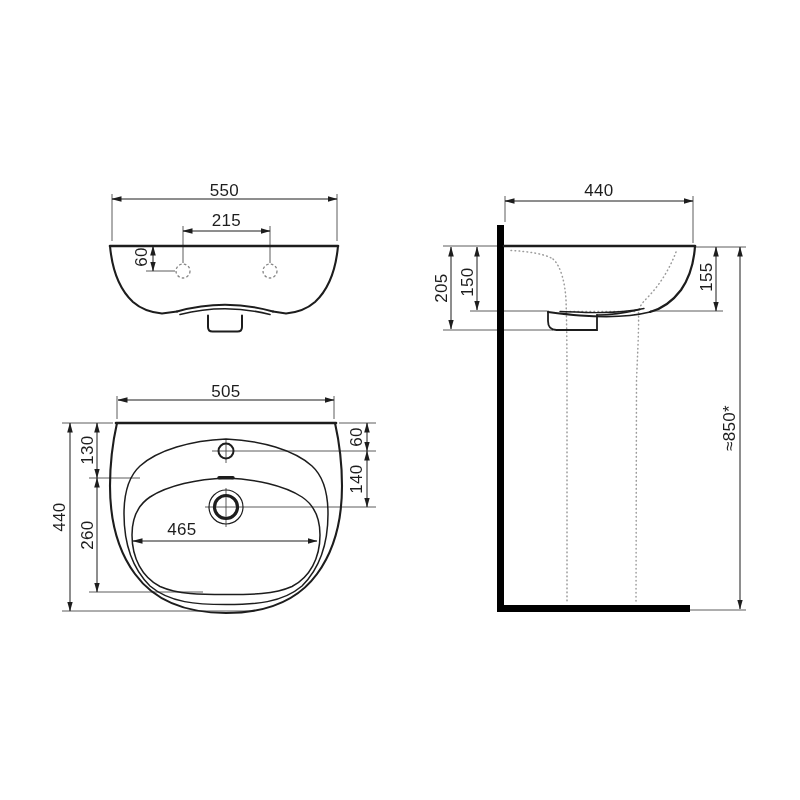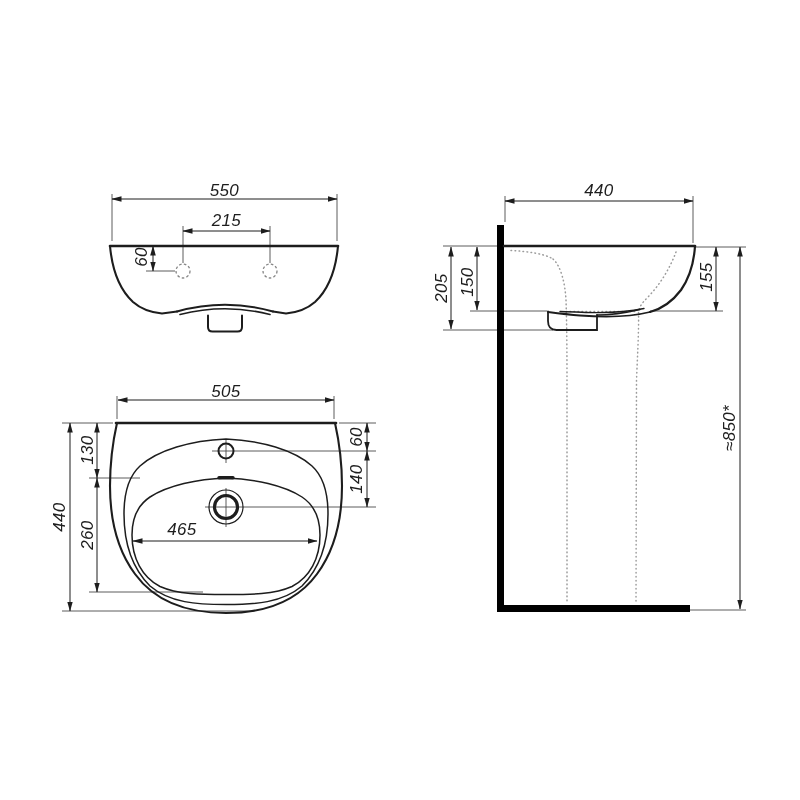--- a/index.html
+++ b/index.html
@@ -1,17 +1,17 @@
 <!DOCTYPE html>
 <html><head>
 <meta charset="utf-8">
 <style>
   html,body{margin:0;padding:0;background:#ffffff;}
   .stage{position:relative;width:800px;height:800px;background:#ffffff;overflow:hidden;
-         font-family:"Liberation Sans", sans-serif;font-style:italic;}
+         font-family:"Liberation Sans", sans-serif;}
   svg{position:absolute;left:0;top:0;}
   text{font-family:"Liberation Sans", sans-serif;font-size:17px;fill:#1d1d1d;letter-spacing:.3px;}
 </style>
 </head>
 <body>
 
 <div class="stage">
 <svg width="800" height="800" viewBox="0 0 800 800">
   <defs>
     <marker id="arr" viewBox="0 0 10 7" refX="9.5" refY="3.5" markerWidth="10" markerHeight="7" orient="auto-start-reverse" markerUnits="userSpaceOnUse">

